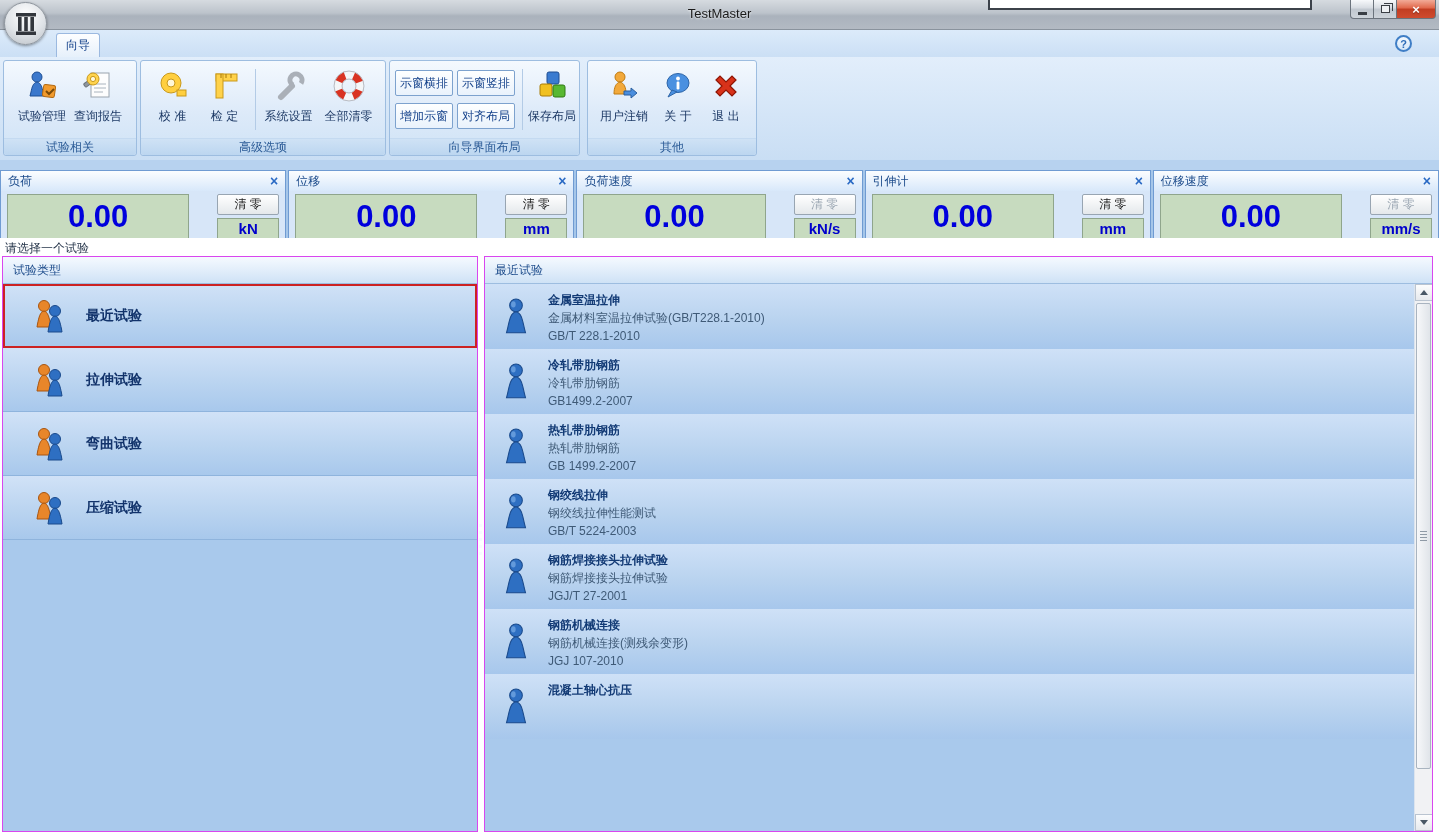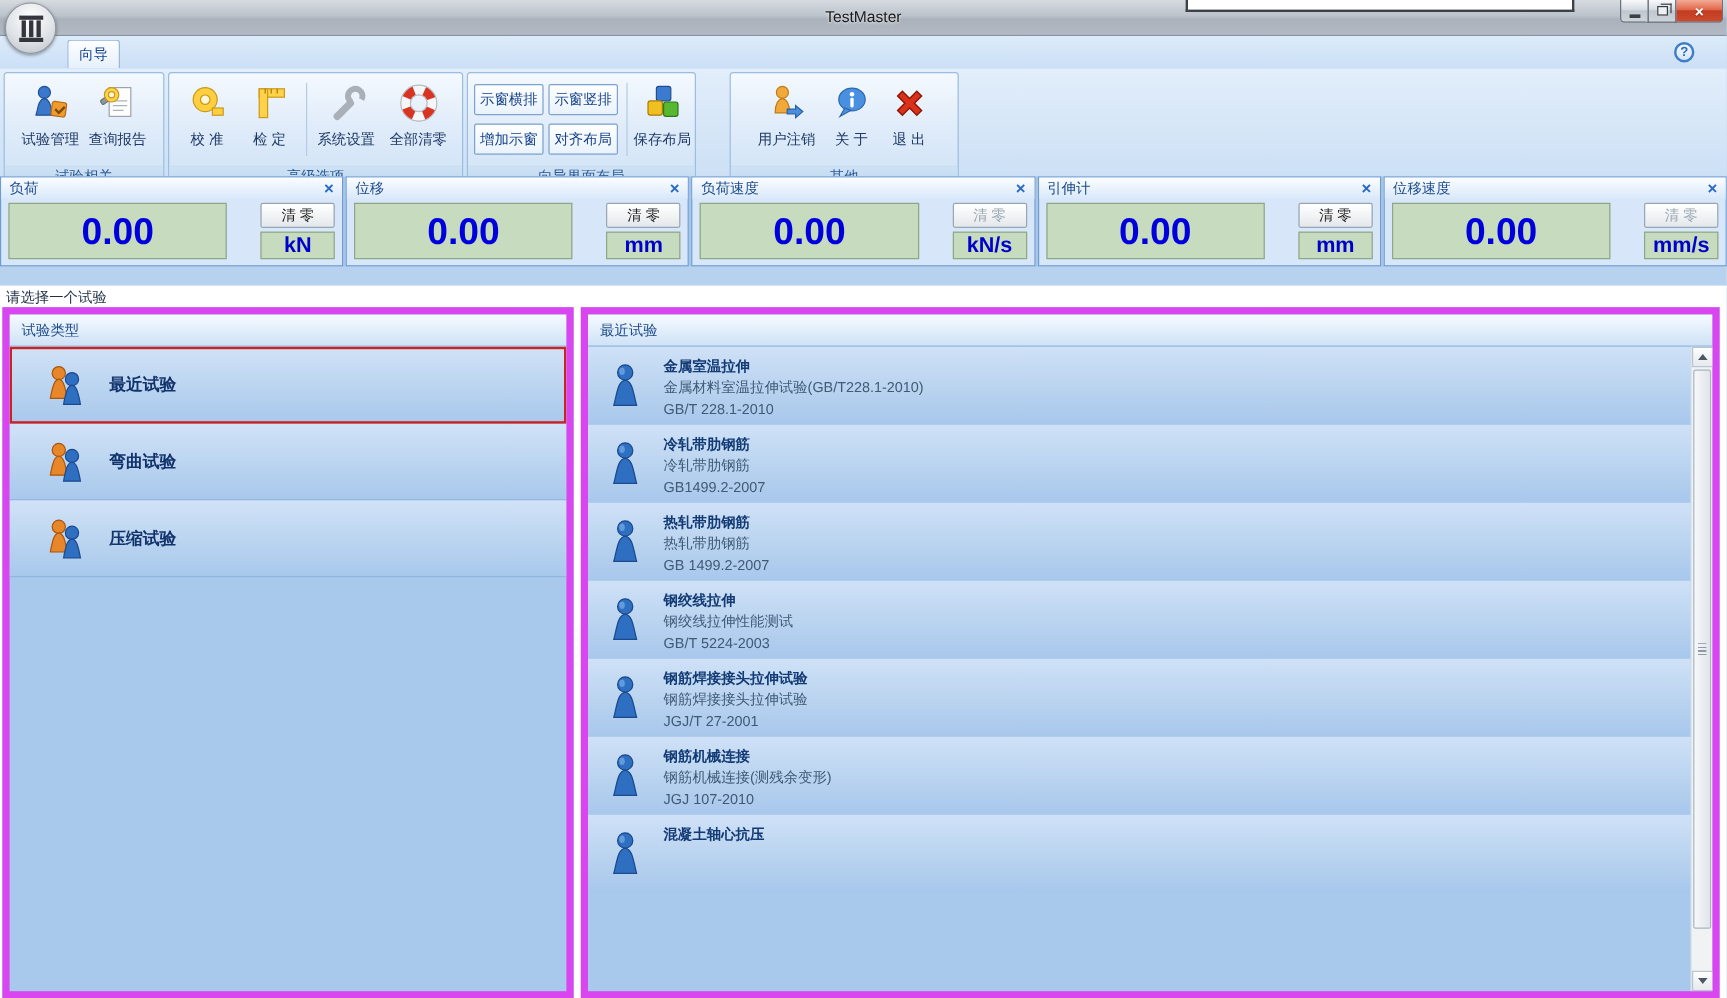--- a/index.html
+++ b/index.html
@@ -56,39 +56,39 @@
   .bigbtn{width:56px;display:flex;flex-direction:column;align-items:center;justify-content:flex-start;
     padding-top:5px;color:#1e3a66;border-radius:3px;}
   .bigbtn .lbl{margin-top:6px;white-space:nowrap;}
   .vsep{width:1px;background:#b3cbe6;margin:4px 4px;}
   .smallgrid{display:flex;flex-direction:column;justify-content:center;gap:7px;padding:2px 3px;}
   .smallrow{display:flex;gap:4px;}
   .smallbtn{width:58px;height:26px;background:linear-gradient(#feffff,#e9f2fc);
     border:1px solid #7da2ce;border-radius:2px;color:#15428b;
     display:flex;align-items:center;justify-content:center;white-space:nowrap;}
   
-  .meters{position:absolute;left:0;top:147px;width:1439px;height:75px;display:flex;gap:2px;
+  .meters{position:absolute;left:0;top:170px;width:1439px;height:75px;display:flex;gap:2px;
     background:#a5c6e9;}
   .meter{flex:1;border:1px solid #6f9bd2;background:#d7e6f8;display:flex;flex-direction:column;}
   .meter-head{height:20px;display:flex;justify-content:space-between;align-items:center;
     padding:0 7px;background:linear-gradient(#fbfdff,#d8e8fa);color:#1b4a8a;}
   .meter-close{color:#2a6ac4;font-weight:bold;font-size:14px;line-height:1;}
   .meter-body{flex:1;display:flex;gap:4px;padding:3px 6px 5px 6px;}
   .meter-display{flex:1;background:#c7dbbf;border:1px solid #8fa58c;color:#0000dd;
     display:flex;align-items:center;justify-content:center;font-size:31px;font-weight:bold;}
   .meter-side{width:62px;display:flex;flex-direction:column;gap:3px;margin-left:24px;}
   .clearbtn{height:21px;background:linear-gradient(#ffffff,#e4e8eb);border:1px solid #98a5b2;
     border-radius:2px;color:#1a1a1a;display:flex;align-items:center;justify-content:center;}
   .clearbtn.clear_disabled{color:#9aa6b2;}
   .meter-unit{flex:1;background:#c7dbbf;border:1px solid #8fa58c;color:#0000cc;font-weight:bold;
-    font-size:18px;display:flex;align-items:center;justify-content:center;}
+    font-size:15px;display:flex;align-items:center;justify-content:center;}
   
   .mainarea{position:absolute;left:0;top:238px;width:1439px;bottom:0;background:#ffffff;}
   .prompt{position:absolute;left:5px;top:2px;color:#1f2f45;}
-  .panel{position:absolute;top:18px;bottom:0;border:6px solid #d946ef;background:#a9c9ec;overflow:hidden;}
+  .panel{position:absolute;top:18px;bottom:0;border:1px solid #d946ef;background:#a9c9ec;overflow:hidden;}
   .panel-left{left:2px;width:476px;}
   .panel-right{left:484px;right:6px;}
   .panel-header{height:27px;background:linear-gradient(#f5faff,#cfe2f6);border-bottom:1px solid #9dbde0;
     color:#1b4a8a;line-height:26px;padding-left:10px;}
   .splitter{position:absolute;left:478px;top:18px;bottom:0;width:6px;}
   .splitter .grip{position:absolute;left:1px;top:268px;width:3px;height:34px;
     background:repeating-linear-gradient(#f8fbff 0 3px,transparent 3px 7px);}
   
   .ttype-item{height:64px;background:linear-gradient(180deg,#d1e2f7 0%,#bad4f0 55%,#a8c8ec 100%);
     border-bottom:1px solid #8fb4dd;display:flex;align-items:center;padding-left:27px;gap:16px;
@@ -238,21 +238,21 @@
           <rect x="11" y="2" width="12" height="12" rx="2" fill="#3a7bd0" stroke="#1f4e92"></rect>
           <rect x="4" y="14" width="12" height="12" rx="2" fill="#f0c020" stroke="#a87c08"></rect>
           <rect x="17" y="15" width="12" height="12" rx="2" fill="#58b832" stroke="#2f7a14"></rect>
         </svg>
         <span class="lbl">保存布局</span>
       </div>
     </div>
     <div class="rgroup-label">向导界面布局</div>
   </div>
 
-  <div class="rgroup" style="left:608px;width:191px;">
+  <div class="rgroup" style="left:587px;width:170px;">
     <div class="rbody">
       <div class="bigbtn" style="width:60px">
         <svg width="34" height="32" viewBox="0 0 34 32">
           <circle cx="13" cy="7" r="5" fill="#f2a93b" stroke="#c07a10"></circle>
           <path d="M13 12 C9 13 7 17 7 24 H19 C19 17 17 13 13 12 Z" fill="#f2a93b" stroke="#c07a10"></path>
           <path d="M17 21 h7 v-3 l6 5 -6 5 v-3 h-7 z" fill="#4a8ede" stroke="#2a5f9e"></path>
         </svg>
         <span class="lbl">用户注销</span>
       </div>
       <div class="bigbtn" style="width:48px">
@@ -358,38 +358,47 @@
       <div class="ttype-item selected">
         <svg width="40" height="40" viewBox="0 0 40 40">
           <circle cx="14" cy="10" r="5.5" fill="#e8862a" stroke="#a85510"></circle>
           <path d="M14 15 C10 16 9 21 7.5 28 L7 31 H21 L20.5 28 C19 21 18 16 14 15 Z" fill="#e8862a" stroke="#a85510"></path>
           <circle cx="25" cy="15" r="5.5" fill="#2e6fc2" stroke="#1a4a8c"></circle>
           <path d="M25 20 C21 21 20 26 18.5 33 L18 36 H32 L31.5 33 C30 26 29 21 25 20 Z" fill="#2e6fc2" stroke="#1a4a8c"></path>
         </svg>
         <span>最近试验</span>
       </div>
 
-
       <div class="ttype-item">
         <svg width="40" height="40" viewBox="0 0 40 40">
           <circle cx="14" cy="10" r="5.5" fill="#e8862a" stroke="#a85510"></circle>
           <path d="M14 15 C10 16 9 21 7.5 28 L7 31 H21 L20.5 28 C19 21 18 16 14 15 Z" fill="#e8862a" stroke="#a85510"></path>
           <circle cx="25" cy="15" r="5.5" fill="#2e6fc2" stroke="#1a4a8c"></circle>
           <path d="M25 20 C21 21 20 26 18.5 33 L18 36 H32 L31.5 33 C30 26 29 21 25 20 Z" fill="#2e6fc2" stroke="#1a4a8c"></path>
         </svg>
-        <span>弯曲试验</span>
+        <span>拉伸试验</span>
       </div>
 
       <div class="ttype-item">
         <svg width="40" height="40" viewBox="0 0 40 40">
           <circle cx="14" cy="10" r="5.5" fill="#e8862a" stroke="#a85510"></circle>
           <path d="M14 15 C10 16 9 21 7.5 28 L7 31 H21 L20.5 28 C19 21 18 16 14 15 Z" fill="#e8862a" stroke="#a85510"></path>
           <circle cx="25" cy="15" r="5.5" fill="#2e6fc2" stroke="#1a4a8c"></circle>
           <path d="M25 20 C21 21 20 26 18.5 33 L18 36 H32 L31.5 33 C30 26 29 21 25 20 Z" fill="#2e6fc2" stroke="#1a4a8c"></path>
         </svg>
+        <span>弯曲试验</span>
+      </div>
+
+      <div class="ttype-item">
+        <svg width="40" height="40" viewBox="0 0 40 40">
+          <circle cx="14" cy="10" r="5.5" fill="#e8862a" stroke="#a85510"></circle>
+          <path d="M14 15 C10 16 9 21 7.5 28 L7 31 H21 L20.5 28 C19 21 18 16 14 15 Z" fill="#e8862a" stroke="#a85510"></path>
+          <circle cx="25" cy="15" r="5.5" fill="#2e6fc2" stroke="#1a4a8c"></circle>
+          <path d="M25 20 C21 21 20 26 18.5 33 L18 36 H32 L31.5 33 C30 26 29 21 25 20 Z" fill="#2e6fc2" stroke="#1a4a8c"></path>
+        </svg>
         <span>压缩试验</span>
       </div>
 
   </div>
 
   <div class="splitter">
       <div class="grip"></div>
     </div>
 
   <div class="panel panel-right">

